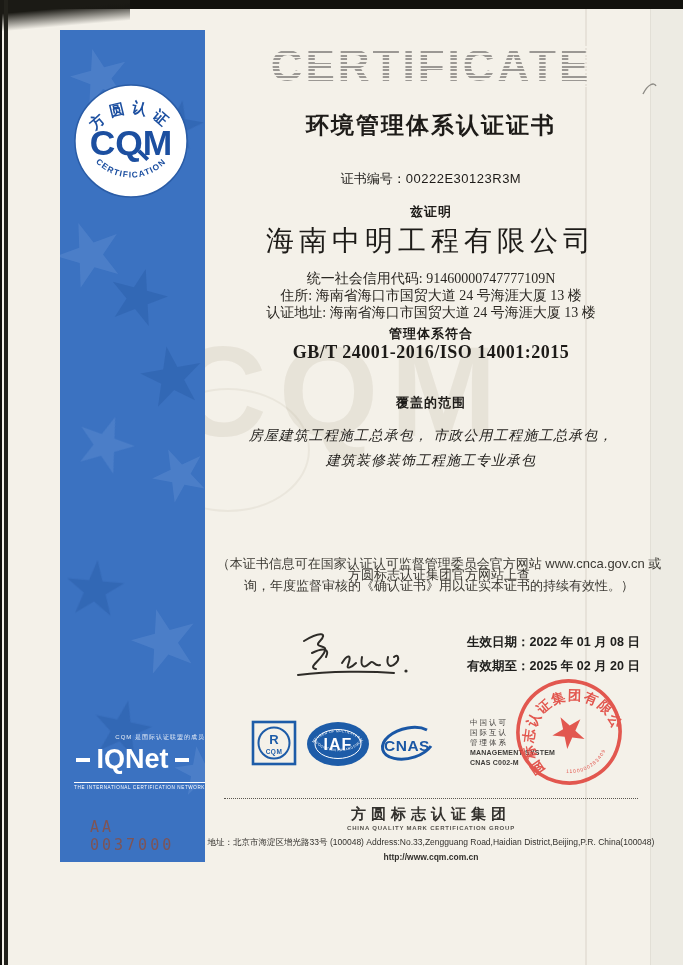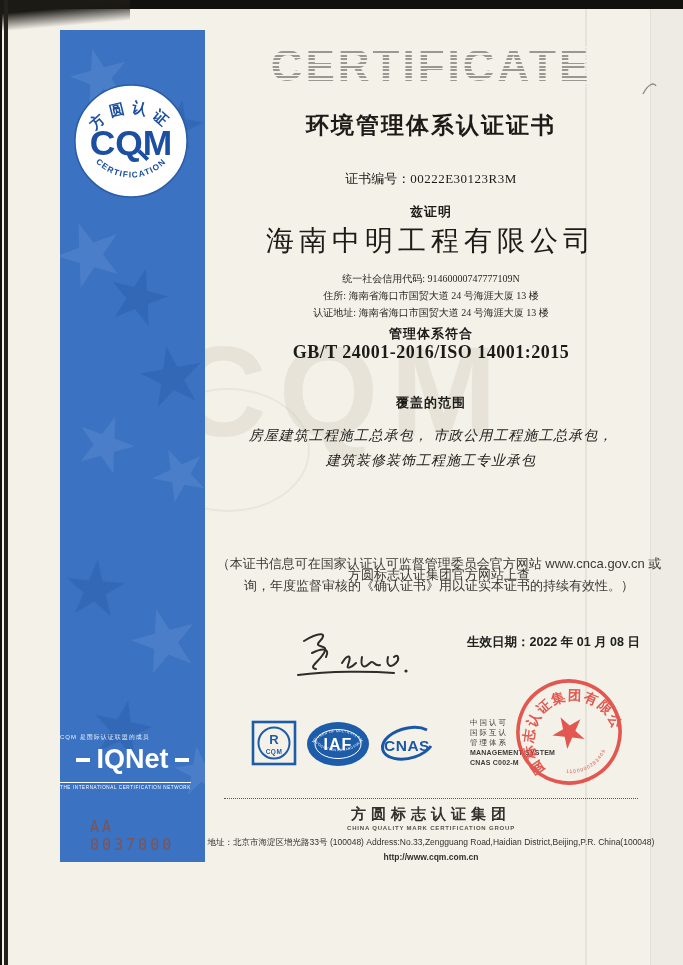--- a/index.html
+++ b/index.html
@@ -7,41 +7,41 @@
   .paper{position:absolute;left:2px;top:9px;width:681px;height:956px;background:#f4f1e9;}
   .right-strip{position:absolute;left:650px;top:9px;width:33px;height:956px;background:#edebe3;border-left:1px solid #e2dfd6;}
   .left-edge{position:absolute;left:4px;top:0;width:4px;height:965px;background:#23221c;}
   .corner-shadow{position:absolute;left:0;top:0;width:130px;height:34px;background:linear-gradient(175deg,#1b1a15 30%,rgba(27,26,21,0) 70%);}
   .fold-line{position:absolute;left:585px;top:9px;width:2px;height:956px;background:rgba(190,185,170,.25);}
 
   
   .sidebar{position:absolute;left:60px;top:30px;width:145px;height:832px;background:#3b72c1;overflow:hidden;}
   .stars{position:absolute;left:0;top:0;}
   .cqm-logo{position:absolute;left:12px;top:52px;}
-  .iqnet{position:absolute;left:0;top:703px;width:145px;text-align:left;color:#fff;}
+  .iqnet{position:absolute;left:0;top:703px;width:145px;text-align:right;color:#fff;}
   .iqnet-tag{font-size:6px;letter-spacing:1px;opacity:.9;}
   .iqnet-row{display:flex;align-items:center;justify-content:center;gap:6px;margin-top:2px;}
   .iqnet-dash{width:14px;height:4px;background:#fff;}
   .iqnet-name{font-size:27px;font-weight:bold;letter-spacing:0px;font-family:"Liberation Sans",sans-serif;}
   .iqnet-sub{display:inline-block;margin-top:2px;padding-top:2px;border-top:1px solid #fff;font-size:4.6px;letter-spacing:.6px;}
   .serial{position:absolute;left:30px;top:788px;font-family:"DejaVu Sans Mono",monospace;font-size:15px;letter-spacing:3px;color:#8a4f43;opacity:.85;}
 
   
   .main{position:absolute;left:205px;top:0;width:452px;height:965px;text-align:center;color:#1d1b18;}
   .abs{position:absolute;left:0;width:100%;}
 
   .engraved{display:inline-block;position:relative;color:#9b9894;font-weight:bold;font-size:44px;letter-spacing:3px;line-height:1;font-family:"Liberation Sans",sans-serif;}
   .engraved::after{content:"";position:absolute;inset:0;background:repeating-linear-gradient(180deg,rgba(244,241,233,0) 0 2px,#f4f1e9 2px 3.6px);}
 
   .doc-title{top:110px;font-size:23px;font-weight:bold;letter-spacing:2px;}
   .cert-no{top:170px;font-size:13px;}
-  .cert-no .val{font-family:Liberation Serif, serif;letter-spacing:.5px;text-align:center;}
+  .cert-no .val{font-family:Liberation Sans, sans-serif;letter-spacing:.5px;text-align:center;}
   .certify{top:203px;font-size:13px;font-weight:bold;letter-spacing:1px;}
   .company{top:222px;font-size:28px;letter-spacing:5px;font-family:"Liberation Serif",serif;}
-  .info{top:270px;font-size:10px;line-height:17px;font-family:"Liberation Serif",serif;color:#2a2722;}
+  .info{top:270px;font-size:14px;line-height:17px;font-family:"Liberation Serif",serif;color:#2a2722;}
   .conform{top:325px;font-size:13px;font-weight:bold;letter-spacing:1px;text-align:center;}
   .standard{top:342px;font-size:18px;font-weight:bold;font-family:"Liberation Serif",serif;letter-spacing:.5px;}
   .scope-label{top:394px;font-size:13px;font-weight:bold;letter-spacing:1px;}
   .scope{top:423px;font-size:14px;line-height:25px;font-family:"Liberation Serif",serif;letter-spacing:1px;font-style:italic;}
   .note{top:558px;font-size:13px;line-height:11px;color:#3b3933;margin-left:8px;}
   .dates{position:absolute;left:262px;top:630px;text-align:left;font-size:12.5px;font-weight:bold;line-height:24px;color:#20201e;}
   .sig{position:absolute;left:85px;top:623px;}
 
   .marks-row{position:absolute;left:0;top:714px;width:100%;height:70px;text-align:left;}
   .mark{position:absolute;}
@@ -165,20 +165,21 @@
       <path d="M52,40 C58,30 62,32 58,42 C56,47 62,44 66,40"></path>
       <path d="M72,34 C70,44 74,46 80,40 C84,36 84,44 90,42"></path>
       <path d="M98,34 C96,42 100,46 106,40 C110,36 108,30 104,34"></path>
       <path d="M8,52 C40,48 80,48 104,50"></path>
       <circle cx="116" cy="48" r="1.6" fill="#2e2c28" stroke="none"></circle>
     </g>
   </svg>
 
   <div class="dates">
     <div><span>生效日期：</span><span>2022 年 01 月 08 日</span></div>
+    <div><span>有效期至：</span><span>2025 年 02 月 20 日</span></div>
   </div>
 
   <div class="marks-row">
     <svg class="mark" style="left:46px;top:6px;" width="46" height="46" viewBox="0 0 46 46">
       <rect x="2" y="2" width="42" height="42" fill="none" stroke="#1d5ca8" stroke-width="2.6"></rect>
       <circle cx="23" cy="23" r="15.5" fill="none" stroke="#1d5ca8" stroke-width="2"></circle>
       <text x="23" y="24" text-anchor="middle" font-size="13" font-weight="bold" fill="#1d5ca8" font-family="Liberation Sans,sans-serif">R</text>
       <text x="23" y="34" text-anchor="middle" font-size="6.5" font-weight="bold" fill="#1d5ca8" letter-spacing="0.5" font-family="Liberation Sans,sans-serif">CQM</text>
     </svg>
 

